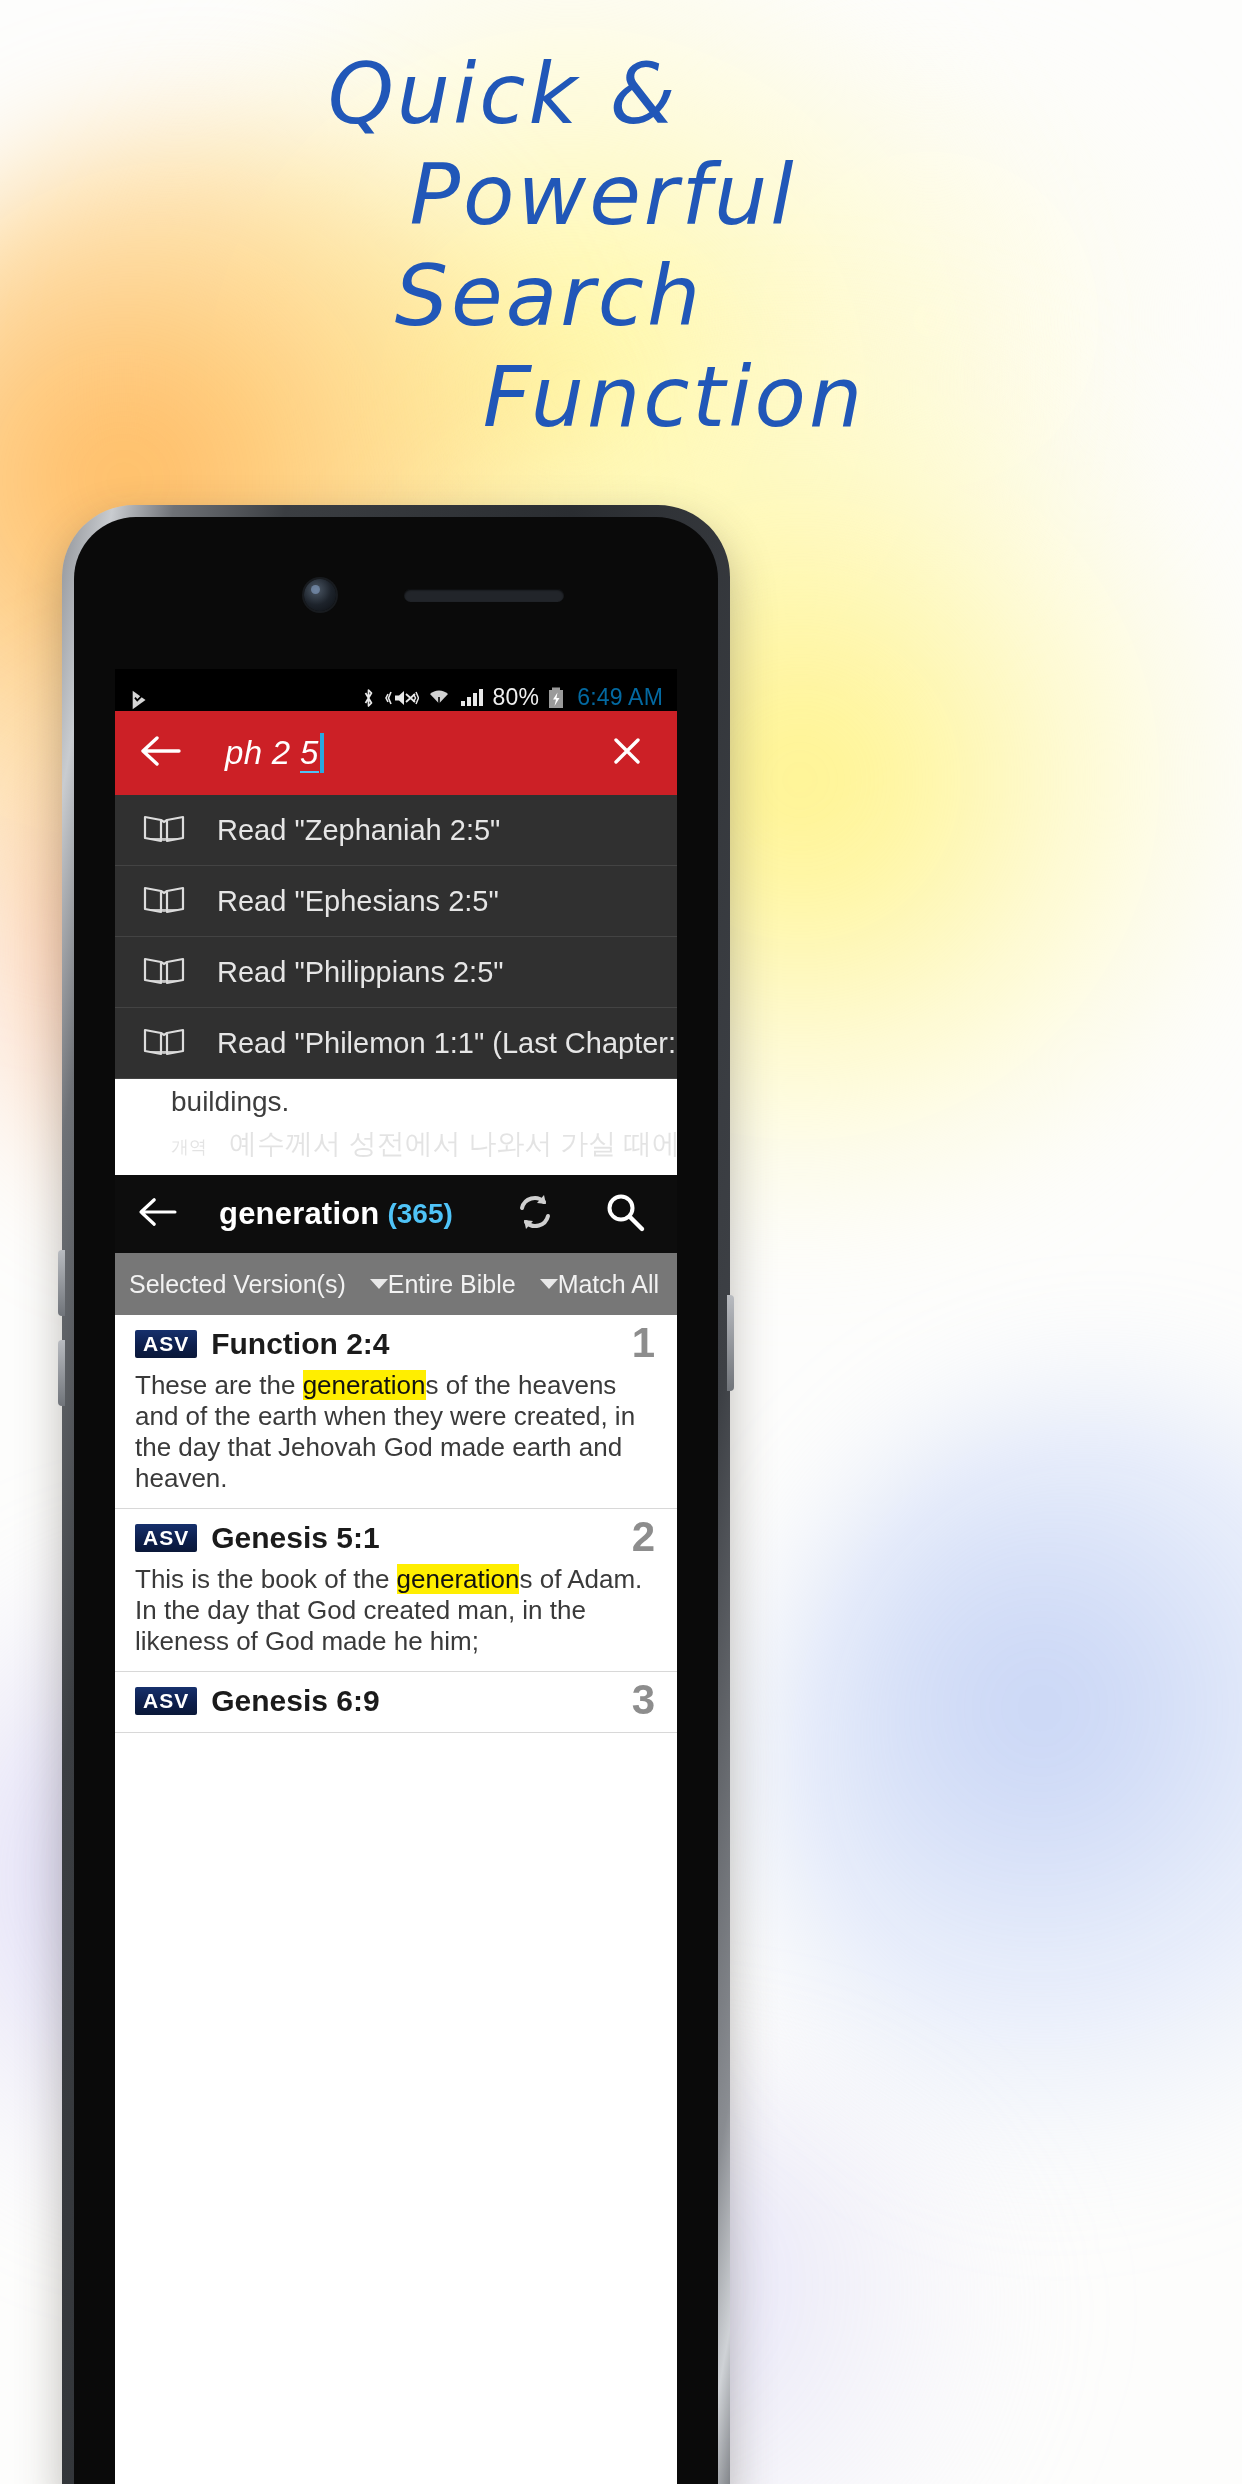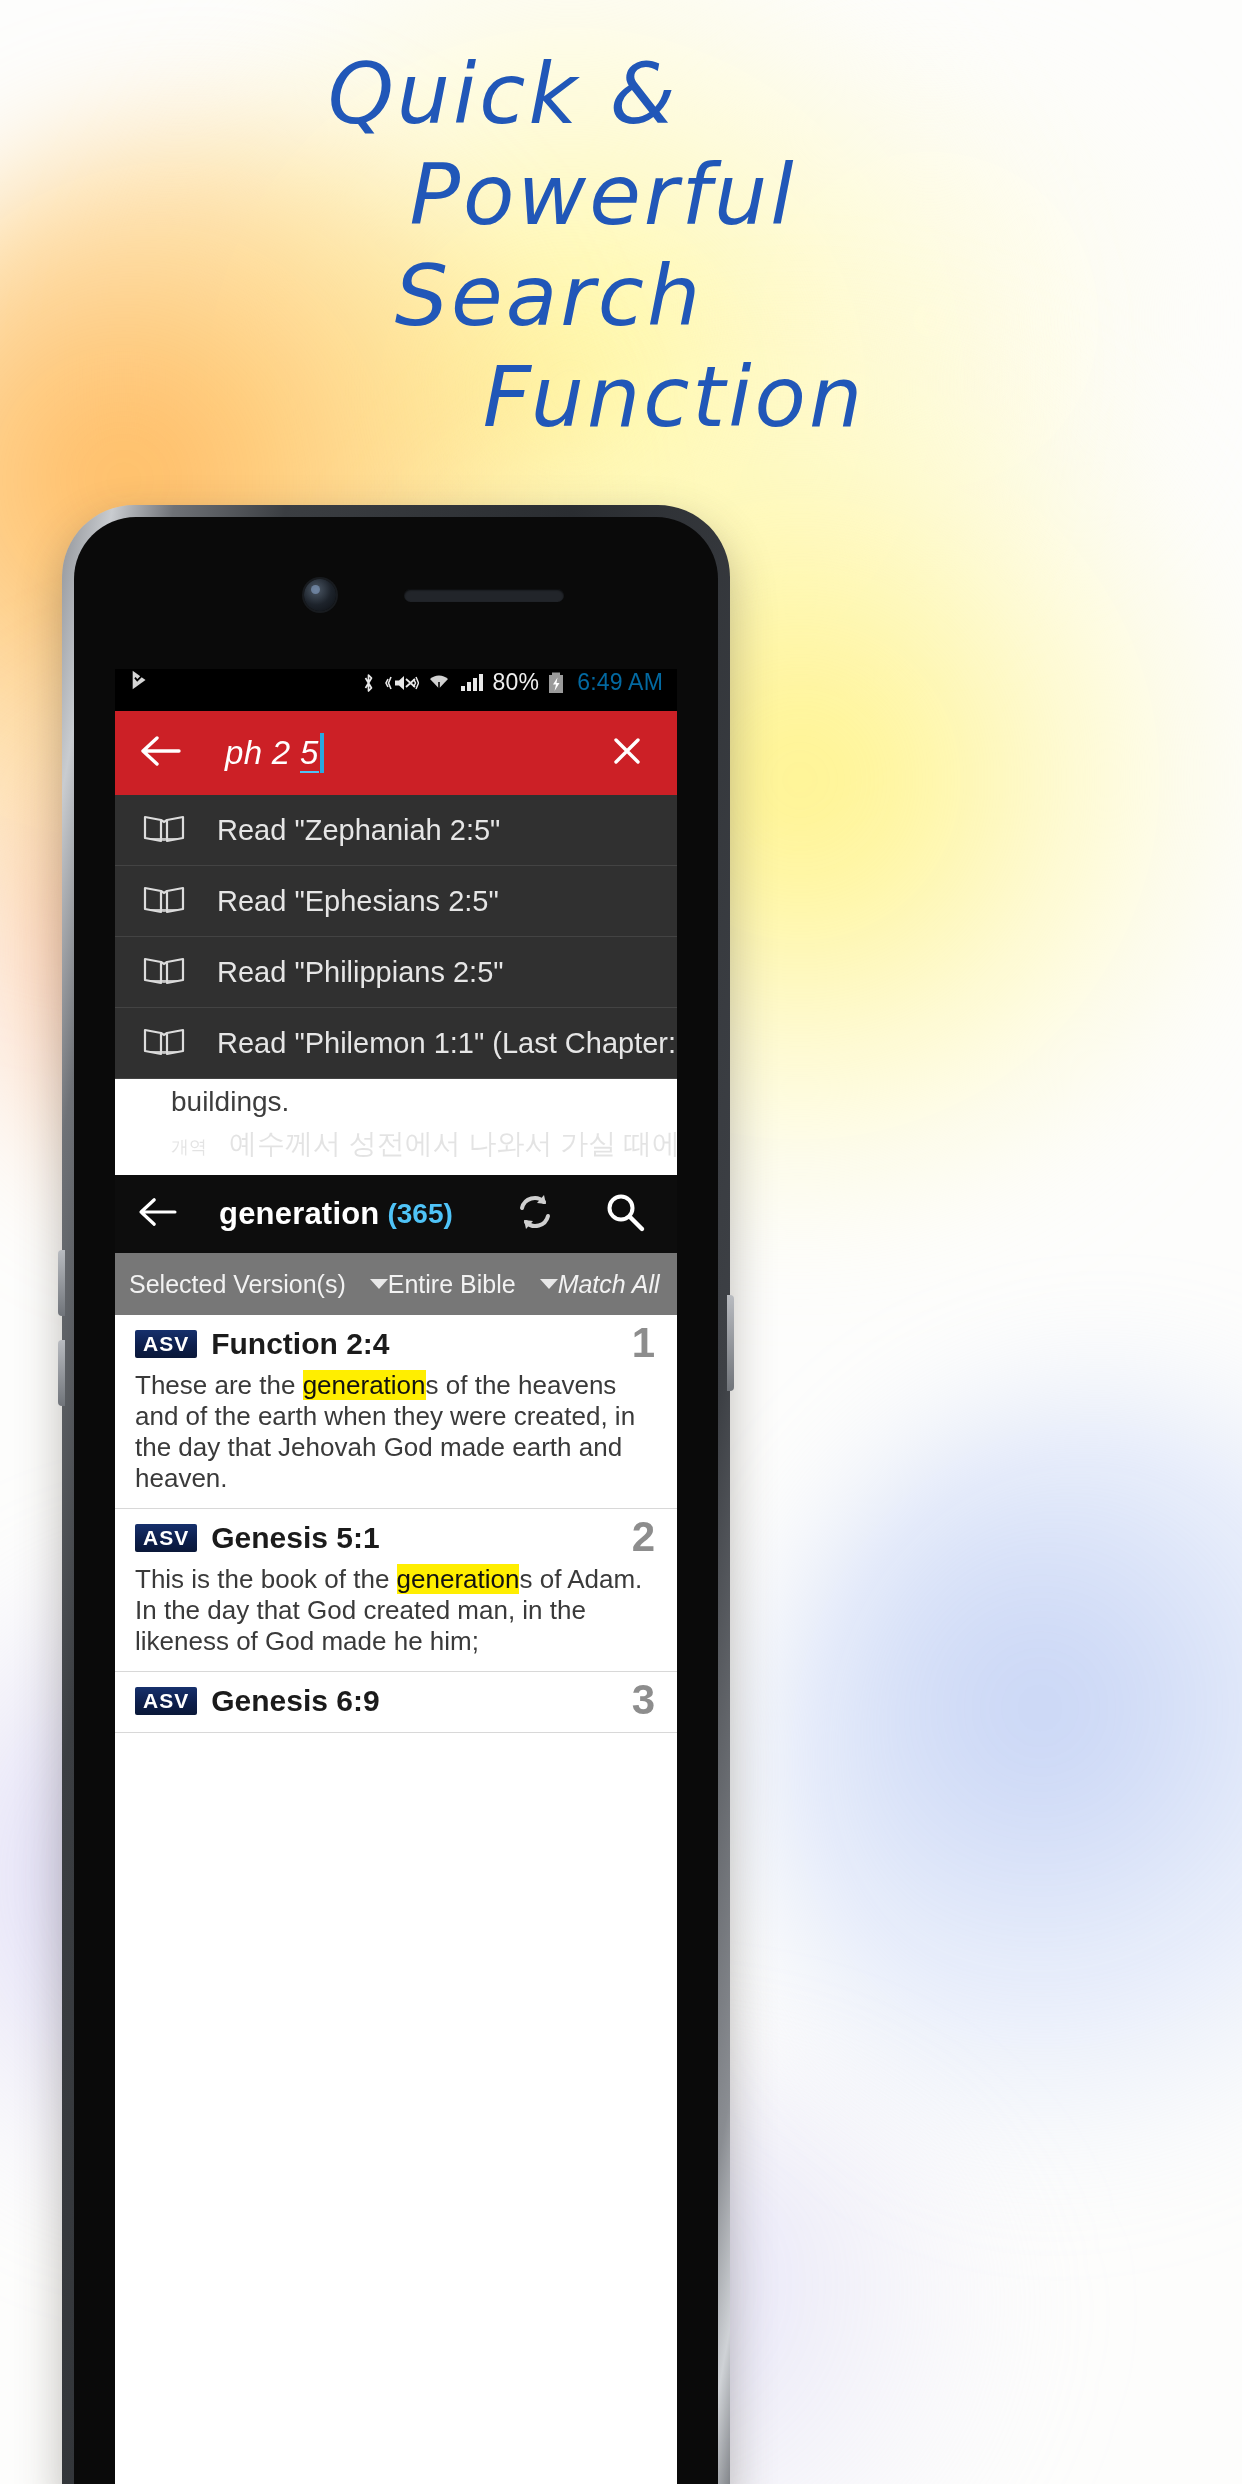--- a/index.html
+++ b/index.html
@@ -73,21 +73,21 @@
 
   
   #screen {
     position:absolute; left:41px; top:152px; right:41px; bottom:0;
     background:#ffffff; overflow:hidden;
   }
 
   
   #statusbar {
     height:42px; background:#000; color:#e8e8e8;
-    display:flex; align-items:flex-start; padding:0 14px;
+    display:flex; align-items:flex-end; padding:0 14px;
     font-size:22px; letter-spacing:.2px;
   }
   #statusbar .sb-left { display:flex; align-items:center; gap:8px; }
   #statusbar .sb-right { margin-left:auto; display:flex; align-items:center; gap:8px; }
   #statusbar .pct { font-size:23px; color:#efefef; }
   #statusbar .clock { font-size:23px; color:#0369a1; margin-left:4px; }
   .sbicon { display:block; }
 
   
   #searchbar {
@@ -139,21 +139,21 @@
   #resheader .acts { margin-left:auto; display:flex; align-items:center; gap:46px; padding-right:8px; }
 
   
   #filterbar {
     height:62px; background:#777777; display:flex; align-items:center; color:#f2f2f2;
     font-size:25px;
   }
   #filterbar .fitem { display:flex; align-items:center; gap:24px; white-space:nowrap; }
   #filterbar .f1 { padding-left:14px; }
   #filterbar .f2 { margin-left:auto; }
-  #filterbar .f3 { margin-left:auto; padding-right:20px;font-style:italic; }
+  #filterbar .f3 { margin-left:auto; padding-right:20px; }
   .caretdn {
     width:0; height:0; border-left:9px solid transparent; border-right:9px solid transparent;
     border-top:10px solid #e8e8e8; display:inline-block;
   }
 
   
   #results { background:#fff;border-radius:20px; }
   .res { padding:12px 20px 14px 20px; border-bottom:1px solid #d8d8d8; position:relative; }
   .res .rtop { display:flex; align-items:center; }
   .badge {

